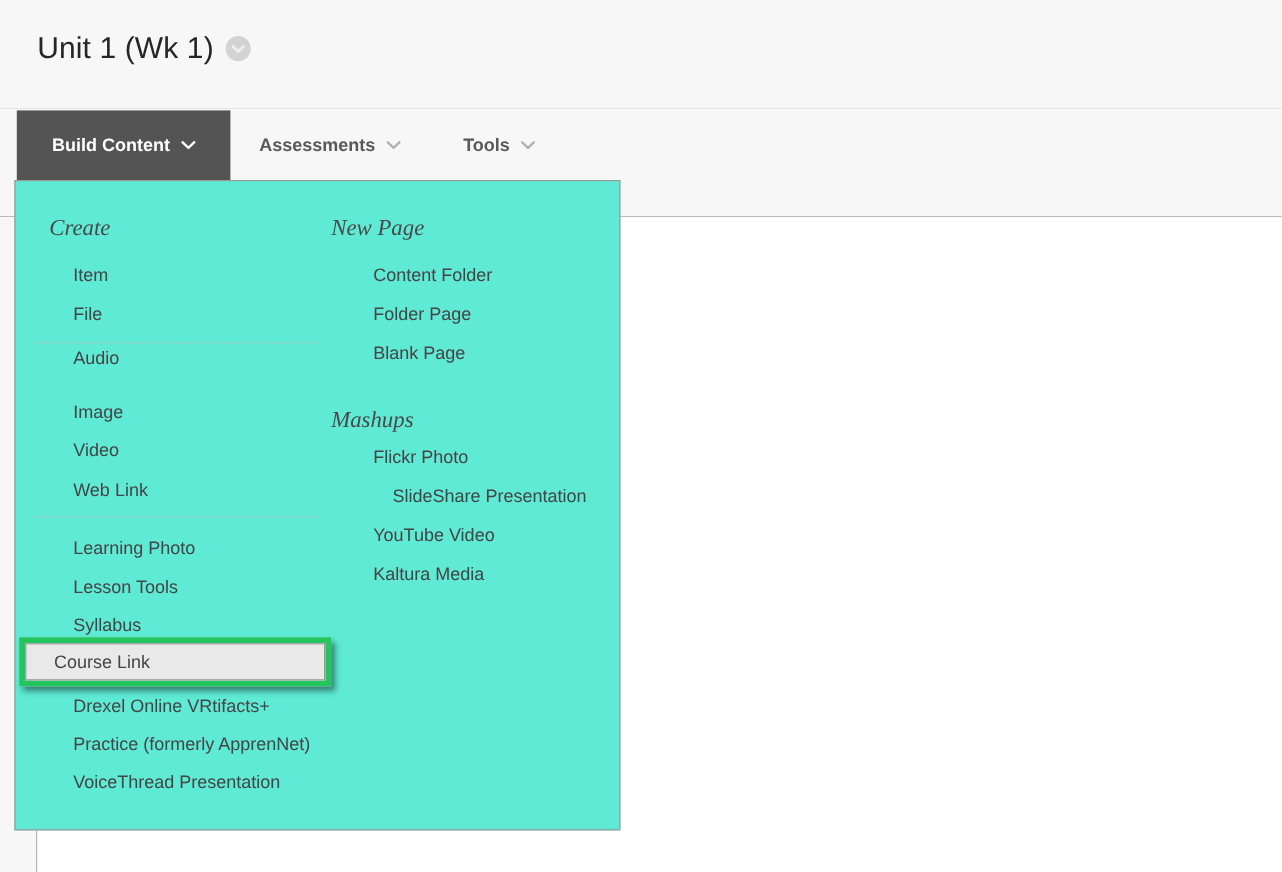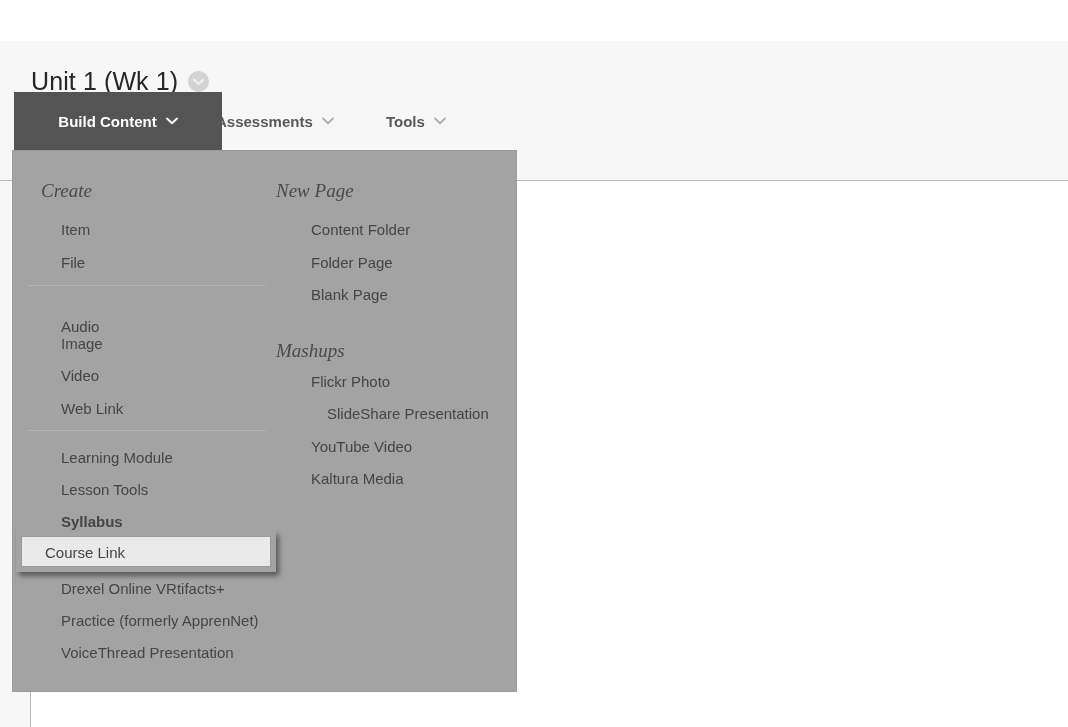--- a/index.html
+++ b/index.html
@@ -10,21 +10,20 @@
     overflow:hidden;
     position:relative;
   }
 
   
   #page-header{
     position:absolute;left:0;top:0;width:1068px;height:91px;
     background:#f7f7f7;
     border-bottom:1px solid #e4e4e4;
     box-sizing:border-box;
-    margin-top:41px;
   }
   #page-title-row{
     position:absolute;left:31px;top:28px;
     display:flex;align-items:center;gap:10px;
   }
   #page-title{
     font-size:25px;color:#262626;font-weight:400;
     letter-spacing:0.1px;line-height:1;
     white-space:nowrap;
   }
@@ -70,21 +69,21 @@
     position:absolute;left:0;top:181px;width:31px;height:546px;
     background:#f7f7f7;
     border-right:1px solid #b9b9b9;
     box-sizing:border-box;
   }
 
   
   #build-content-menu{
     position:absolute;left:12px;top:150px;
     width:505px;height:542px;
-    background:#a3a3a3;
+    background:#5eead4;
     border:1px solid #9a9a9a;
     box-sizing:border-box;
     z-index:40;
   }
   .menu-col{position:absolute;top:0;}
   #menu-col-left{left:0;width:265px;}
   #menu-col-right{left:250px;width:255px;}
 
   .menu-group-title{
     font-family:"Liberation Serif", serif;
@@ -107,21 +106,21 @@
     position:absolute;
     height:0;
     border-top:1px dotted #c0c0c0;
   }
 
   
   #course-link-wrap{
     position:absolute;
     left:16px;top:531px;
     width:260px;height:41px;
-    border:5px solid #a3a3a3;
+    border:5px solid #22c55e;
     box-sizing:border-box;
     box-shadow:3px 4px 5px rgba(0,0,0,0.45);
     z-index:50;
     background:#e9e9e9;
   }
   #course-link-inner{
     position:absolute;left:0;top:0;right:0;bottom:0;
     border:1px solid #9a9a9a;
     background:#e9e9e9;
     box-sizing:border-box;
@@ -143,21 +142,21 @@
     <span id="title-menu-icon">
       <svg width="11" height="8" viewBox="0 0 11 8" aria-hidden="true">
         <path d="M1 1.6 L5.5 6 L10 1.6" fill="none" stroke="#ededed" stroke-width="2.4" stroke-linecap="round" stroke-linejoin="round"></path>
       </svg>
     </span>
   </div>
 </div>
 
 <div id="action-bar">
 
-  <div class="tab active" id="tab-build-content" style="left:14px;width:208px;justify-content:center;">
+  <div class="tab active" id="tab-build-content" style="left:14px;width:178px;justify-content:center;">
     <span>Build Content</span>
     <svg class="caret" width="12" height="8" viewBox="0 0 12 8" aria-hidden="true">
       <path d="M1 1.5 L6 6.2 L11 1.5" fill="none" stroke="#ffffff" stroke-width="1.9" stroke-linecap="round" stroke-linejoin="round"></path>
     </svg>
   </div>
 
   <div class="tab" id="tab-tools" style="left:386px;">
     <span>Tools</span>
     <svg class="caret" width="12" height="8" viewBox="0 0 12 8" aria-hidden="true">
       <path d="M1 1.5 L6 6.2 L11 1.5" fill="none" stroke="#b0b0b0" stroke-width="1.9" stroke-linecap="round" stroke-linejoin="round"></path>
@@ -182,30 +181,30 @@
 
   <div class="menu-col" id="menu-col-left">
 
     <div class="menu-group-title" style="left:28px;top:30px;">Create</div>
 
     <div class="menu-item" style="left:28px;top:71px;">Item</div>
     <div class="menu-item" style="left:28px;top:104px;">File</div>
 
     <div class="menu-sep" style="left:15px;top:134px;width:238px;"></div>
 
-    <div class="menu-item" style="left:28px;top:168px;">Audio</div>
+    <div class="menu-item" style="left:28px;top:140px;">Audio</div>
     <div class="menu-item" style="left:28px;top:185px;">Image</div>
     <div class="menu-item" style="left:28px;top:217px;text-align:center;">Video</div>
     <div class="menu-item" style="left:28px;top:250px;">Web Link</div>
 
     <div class="menu-sep" style="left:15px;top:279px;width:238px;"></div>
 
-    <div class="menu-item" style="left:28px;top:299px;">Learning Module</div>
+    <div class="menu-item" style="left:28px;top:299px;">Learning Photo</div>
     <div class="menu-item" style="left:28px;top:331px;">Lesson Tools</div>
-    <div class="menu-item" style="left:28px;top:363px;font-weight:bold;">Syllabus</div>
+    <div class="menu-item" style="left:28px;top:363px;">Syllabus</div>
 
     <div class="menu-item" style="left:28px;top:430px;">Drexel Online VRtifacts+</div>
     <div class="menu-item" style="left:28px;top:462px;">Practice (formerly ApprenNet)</div>
     <div class="menu-item" style="left:28px;top:494px;">VoiceThread Presentation</div>
 
   </div>
 
   <div class="menu-col" id="menu-col-right">
 
     <div class="menu-group-title" style="left:13px;top:30px;">New Page</div>

